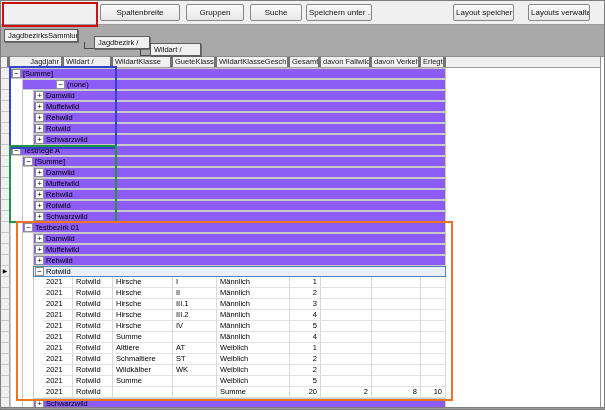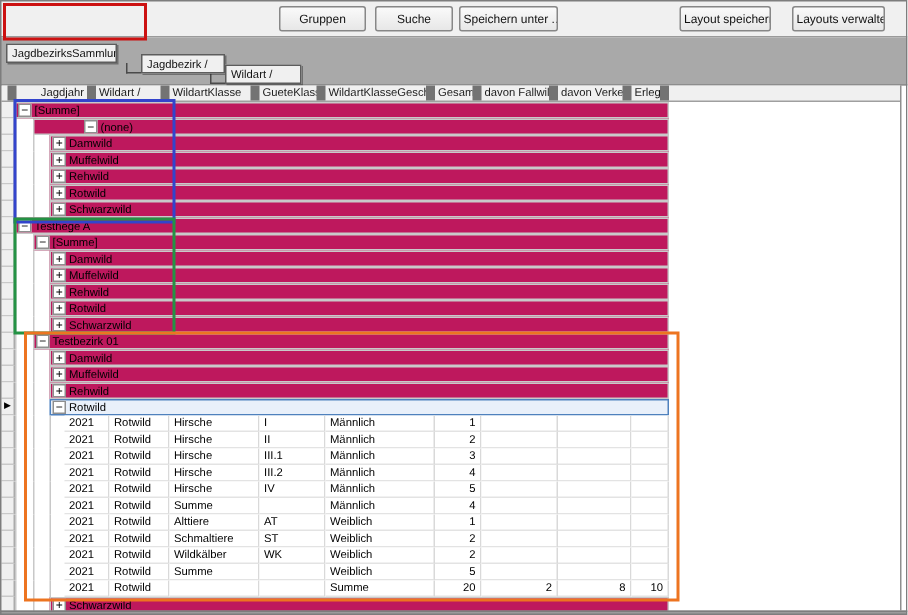--- a/index.html
+++ b/index.html
@@ -25,36 +25,36 @@
     position:absolute;height:13px;box-sizing:border-box;
     background:#f0f0f0;border:1px solid #5d5d5d;box-shadow:1px 1px 0 rgba(40,40,40,.45);
     font-size:7.5px;line-height:11px;padding:0 3px;color:#111;
     overflow:hidden;white-space:nowrap;cursor:default;
   }
   .connector{position:absolute;border-left:1px solid #4a4a4a;border-bottom:1px solid #4a4a4a;}
   
   #grid-header{left:1px;top:57px;width:599px;height:11px;background:#f0f0f0;border-bottom:1px solid #9f9f9f;box-sizing:border-box;position:absolute;}
   .hcell{
     position:absolute;top:0;height:10px;box-sizing:border-box;
-    border-right:6px solid #737373;
+    border-right:3px solid #737373;
     font-size:7.5px;line-height:10px;color:#1a1a1a;
     padding:0 2px;overflow:hidden;white-space:nowrap;cursor:default;
   }
   .hcell.r{text-align:right;}
   
   .row{position:absolute;left:1px;width:445px;height:11px;}
   .ind{
     position:absolute;left:0;top:0;width:9px;height:11px;box-sizing:border-box;
     background:#f0f0f0;border-right:1px solid #ababab;border-bottom:1px solid #c9c9c9;
     font-size:6px;line-height:10px;text-align:center;color:#000;
   }
   .guide{position:absolute;top:0;width:1px;height:11px;background:#c8c8c8;}
   .gbox{
     position:absolute;top:0;height:11px;box-sizing:border-box;
-    background:#be185d;border:1px solid #c9c9c9;
+    background:#8b5cf6;border:1px solid #c9c9c9;
     font-size:7.5px;line-height:9px;color:#000;
     white-space:nowrap;overflow:hidden;cursor:default;
   }
   .gbox.sel{background:#e9f0fa;border-color:#4f81bd;}
   .exp{
     display:inline-block;width:9px;height:9px;box-sizing:border-box;
     border:1px solid #8f8f8f;background:#fff;
     font-size:8px;line-height:7px;text-align:center;vertical-align:top;
     margin:0 2px 0 1px;cursor:default;
   }
@@ -70,20 +70,21 @@
   .anno{position:absolute;border:2px solid #000;pointer-events:none;z-index:40;background:transparent;}
   
   #frame-right{position:absolute;left:600px;top:57px;width:1px;height:350px;background:#8f8f8f;z-index:30;}
   #frame-bottom{position:absolute;left:0;top:407px;width:605px;height:3px;background:#9b9b9b;border-top:1px solid #7d7d7d;box-sizing:border-box;z-index:45;}
   #window-border{position:absolute;left:0;top:0;width:605px;height:410px;border:1px solid #7d7d7d;box-sizing:border-box;pointer-events:none;z-index:50;}
 </style>
 </head>
 <body>
 
 <div id="toolbar">
+    <div class="tb-btn" style="left: 100px; width: 80px;">Spaltenbreite</div>
     <div class="tb-btn" style="left: 186px; width: 58px;">Gruppen</div>
     <div class="tb-btn" style="left: 250px; width: 52px;">Suche</div>
     <div class="tb-btn" style="left: 306px; width: 66px;">Speichern unter ...</div>
     <div class="tb-btn" style="left: 453px; width: 61px;">Layout speichern</div>
     <div class="tb-btn" style="left: 528px; width: 62px;">Layouts verwalten</div>
   </div>
 <div id="group-panel">
     <div class="connector" style="left: 84px; top: 17px; width: 10px; height: 6px;"></div>
     <div class="connector" style="left: 140px; top: 24px; width: 10px; height: 6px;"></div>
     <div class="chip" style="left: 4px; top: 4px; width: 74px;">JagdbezirksSammlung /</div>

